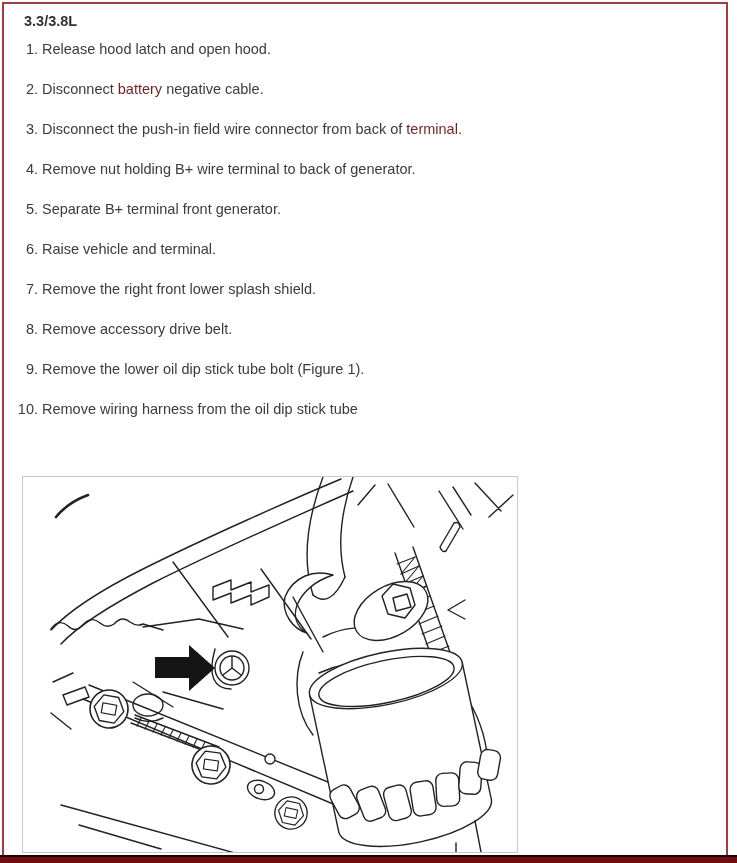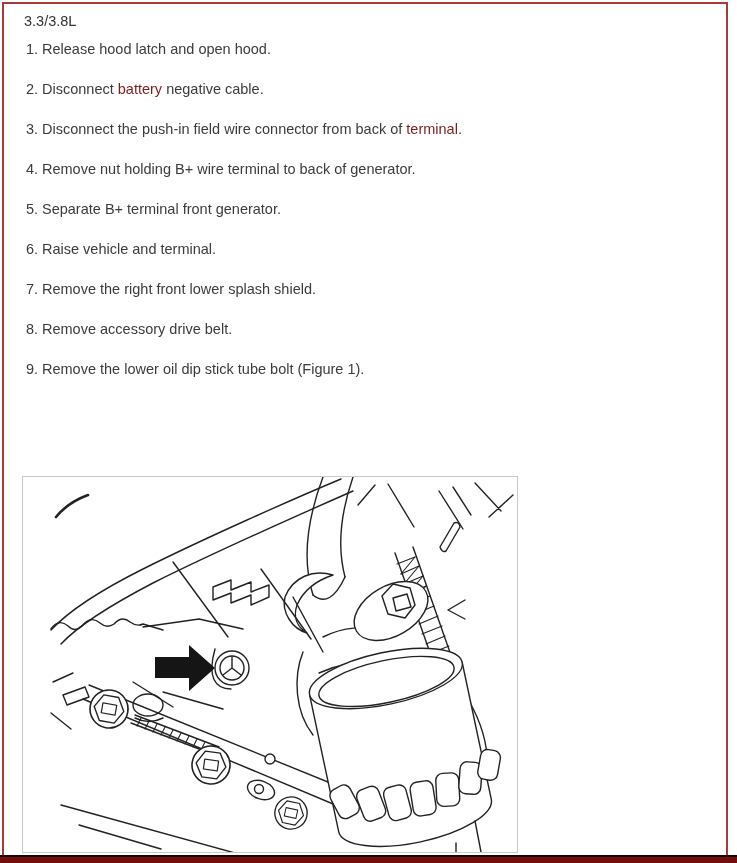--- a/index.html
+++ b/index.html
@@ -6,21 +6,21 @@
   body{
     width:737px;height:863px;position:relative;overflow:hidden;
     background:#fff;color:#3b3b3b;
     font-family:"Liberation Sans",sans-serif;
   }
   .frame{position:absolute;left:2px;top:2px;right:9px;bottom:4px;
     border:2px solid #a73b3b;border-bottom:none;pointer-events:none;z-index:5;}
   .bottom-bar{position:absolute;left:0;right:0;bottom:0;height:6px;
     background:#730c0c;border-top:2px solid #140000;z-index:6;}
   .content{position:absolute;left:0;top:0;right:12px;padding:13px 0 0 16px;}
-  h1{font-size:14.5px;font-weight:normal;color:#333;margin:0 0 9px 8px;line-height:17px;}
+  h1{font-size:14.5px;font-weight:bold;color:#333;margin:0 0 9px 8px;line-height:17px;}
   ol{list-style:none;margin:0;padding:0;}
   li{display:grid;grid-template-columns:22px 1fr;column-gap:4px;
      font-size:14.5px;line-height:20px;margin-bottom:20px;}
   .num{text-align:right;}
   .link{color:#7f1d1d;cursor:pointer;}
   figure.figpanel{position:absolute;left:22px;top:476px;width:496px;height:377px;
     margin:0;border:1px solid #c9c9c9;background:#fff;box-sizing:border-box;overflow:hidden;}
   figure.figpanel svg{display:block;width:494px;height:375px;}
 </style>
 </head>
@@ -70,20 +70,24 @@
   <li>
     <span class="num">8.</span>
     <span class="txt"><span>Remove accessory drive belt.</span></span>
   </li>
 
   <li>
     <span class="num">9.</span>
     <span class="txt"><span>Remove the lower oil dip stick tube bolt (Figure 1).</span></span>
   </li>
 
+  <li>
+    <span class="num">10.</span>
+    <span class="txt"><span>Remove wiring harness from the oil dip stick tube</span></span>
+  </li>
 </ol>
 </main>
 
 <figure class="figpanel">
   <svg viewBox="0 0 494 375" aria-hidden="true">
     <defs>
       <g id="hexbolt">
         <circle r="19" fill="#fff" stroke="#222" stroke-width="1.6"></circle>
         <polygon points="15,0 7.5,13 -7.5,13 -15,0 -7.5,-13 7.5,-13" fill="#fff" stroke="#222" stroke-width="1.4"></polygon>
         <rect x="-7" y="-5" width="14" height="10" fill="#fff" stroke="#222" stroke-width="1.2"></rect>

